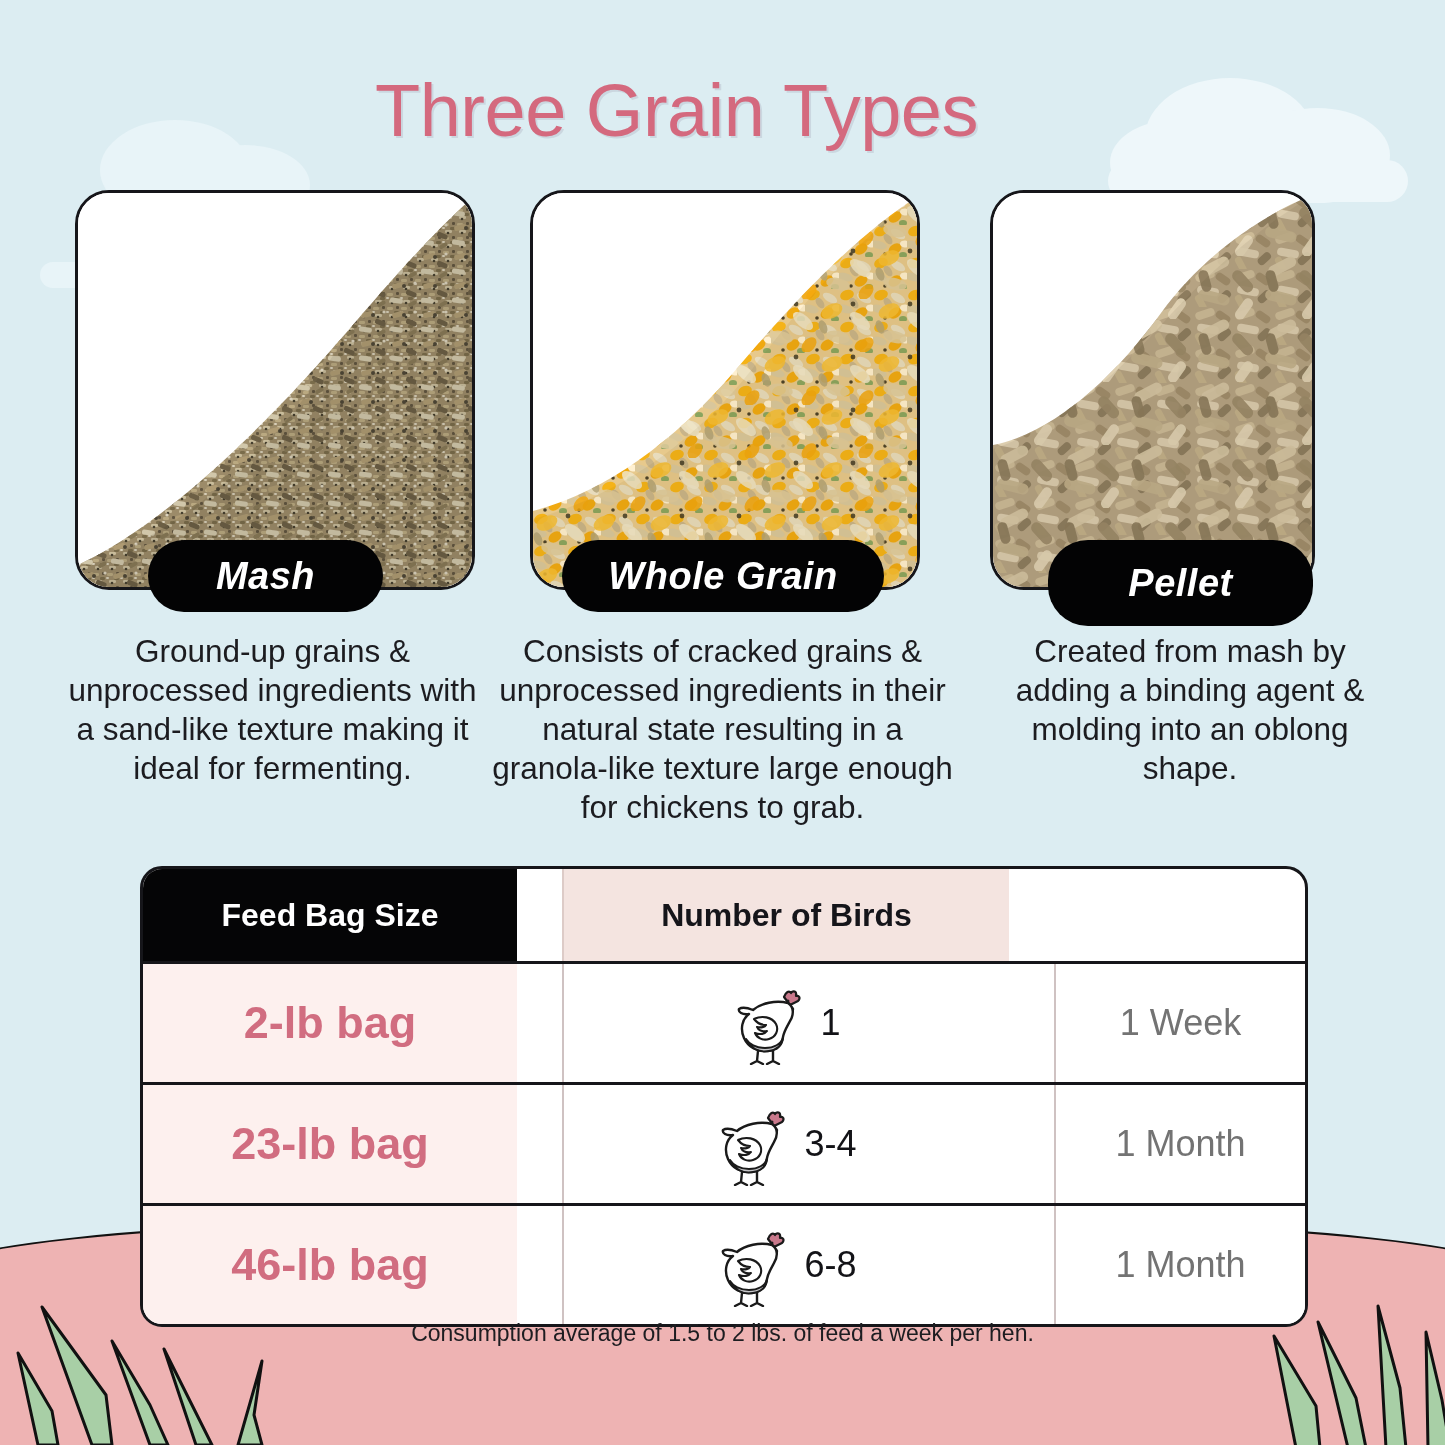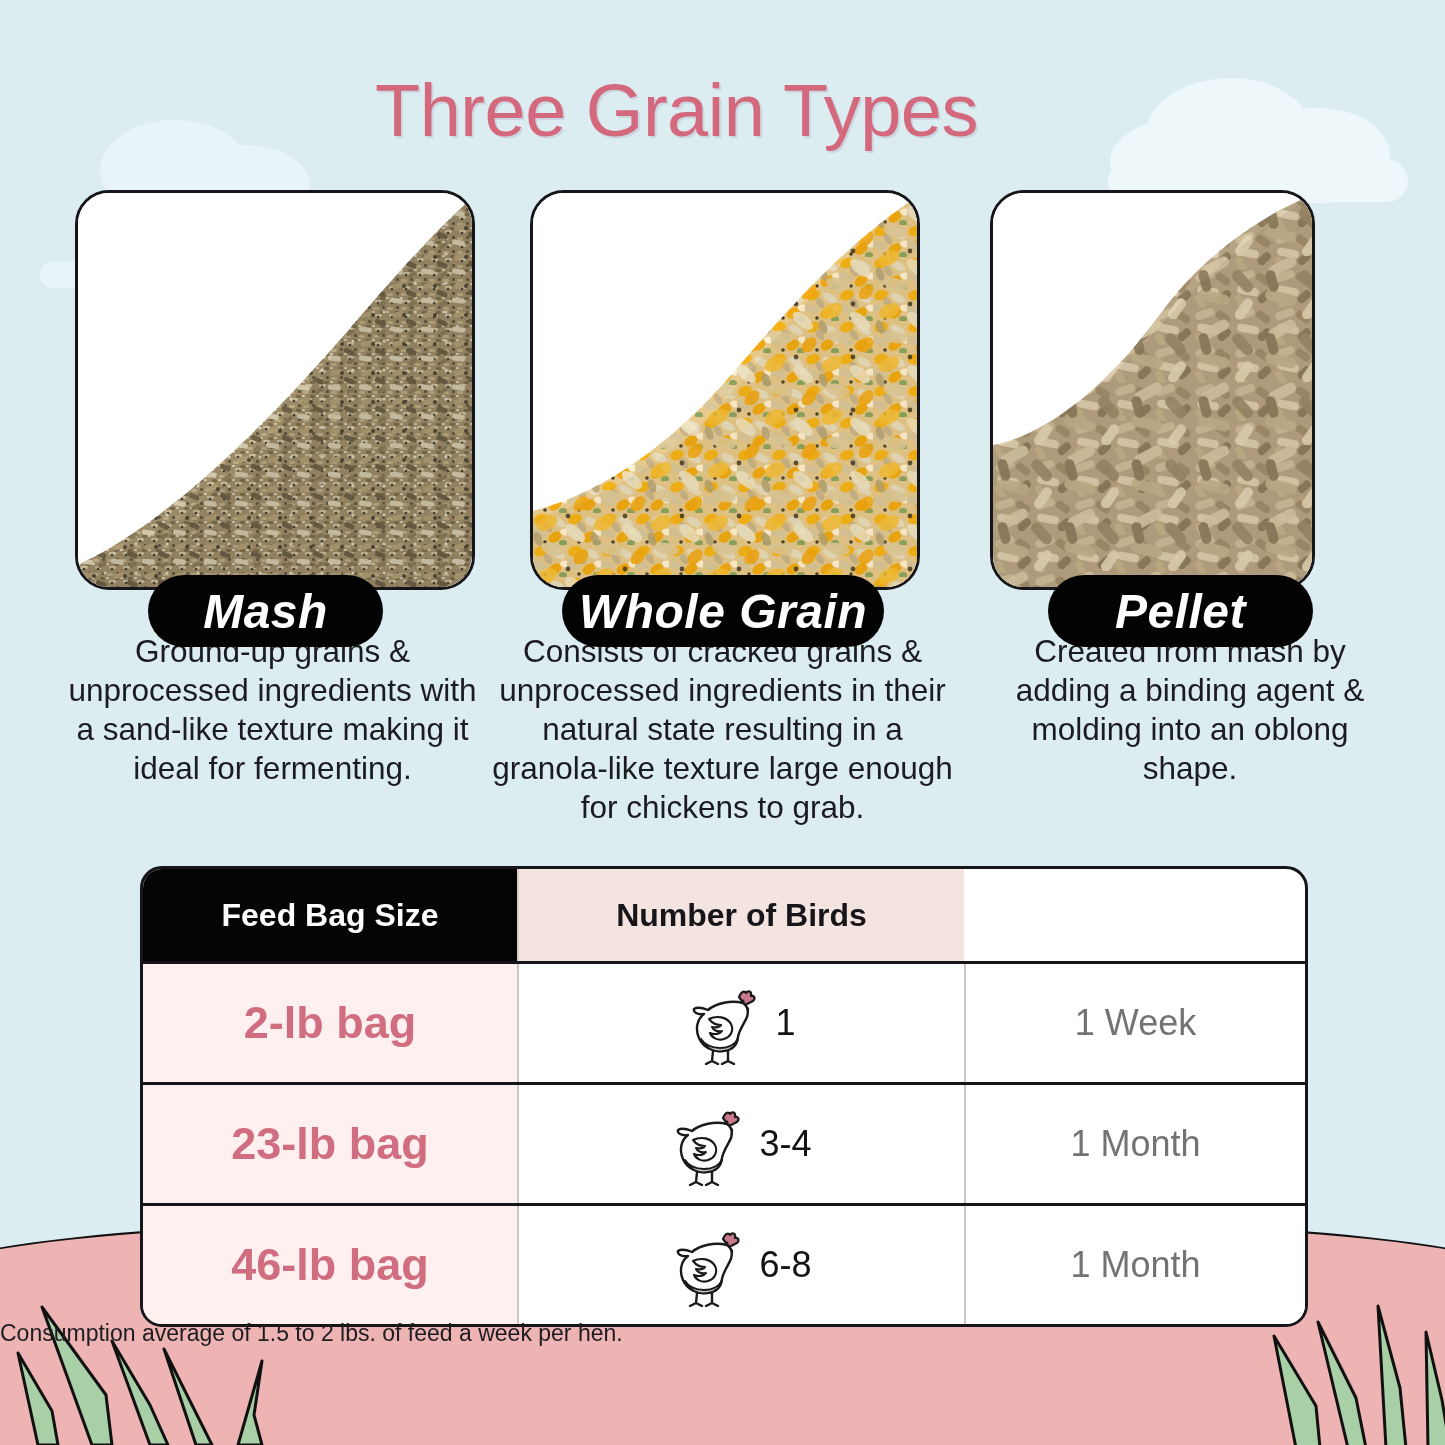--- a/index.html
+++ b/index.html
@@ -103,32 +103,31 @@
     inset: 0;
   }
 
   
   .pill {
     position: absolute;
     background: #030304;
     color: #ffffff;
     font-style: italic;
     font-weight: 700;
-    font-size: 48px;
+    font-size: 38px;
     border-radius: 40px;
     display: flex;
     align-items: center;
     justify-content: center;
     z-index: 8;
     letter-spacing: 0.5px;
-    margin-top: 35px;
   }
   .pill-mash   { left: 148px; top: 540px; width: 235px; height: 72px; }
   .pill-whole  { left: 562px; top: 540px; width: 322px; height: 72px; }
-  .pill-pellet { left: 1048px; top: 540px; width: 265px; height: 72px; }
+  .pill-pellet { left: 1048px; top: 540px; width: 265px; height: 86px; }
 
   
   .descs {
     position: absolute;
     top: 632px;
     left: 0;
     width: 1445px;
     height: 210px;
   }
   .desc {
@@ -149,21 +148,21 @@
     left: 140px;
     top: 866px;
     width: 1168px;
     border: 3px solid #16161a;
     border-radius: 22px;
     overflow: hidden;
     background: #ffffff;
     z-index: 6;
   }
 
-  .trow { display: flex; }
+  .trow { display: flex; gap: 45px; }
   .trow + .trow { border-top: 3px solid #16161a; }
 
   .tcell {
     display: flex;
     align-items: center;
     justify-content: center;
   }
   .c1 { width: 374px; }
   .c2 { width: 447px; border-left: 2px solid #cfc2c2; }
   .c3 { flex: 1; border-left: 2px solid #cfc2c2; }
@@ -202,20 +201,21 @@
 
   .hen-icon { width: 74px; height: 84px; flex: none; }
   .hen-icon svg { display: block; }
 
   
   .footnote {
     position: absolute;
     top: 1318px;
     left: 0;
     width: 1445px;
+    text-align: center;
     font-size: 23px;
     line-height: 31px;
     color: #1d1d21;
     z-index: 7;
   }
 </style>
 </head>
 <body>
 
 <div class="sky"></div>

